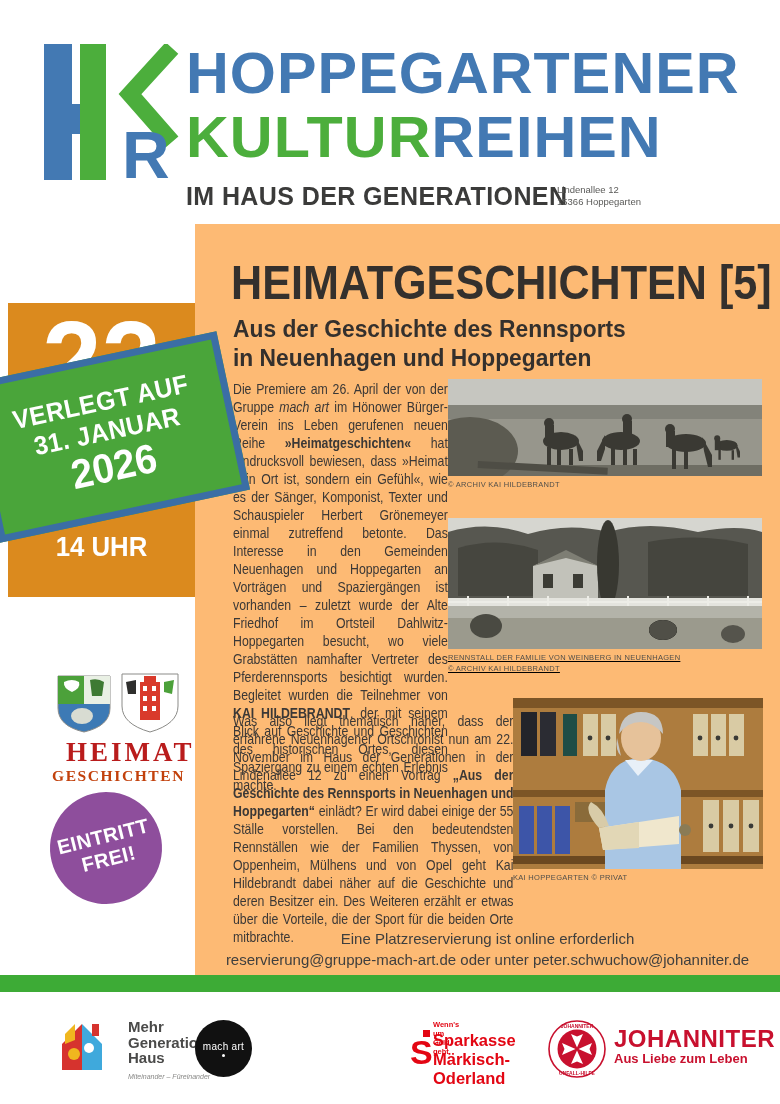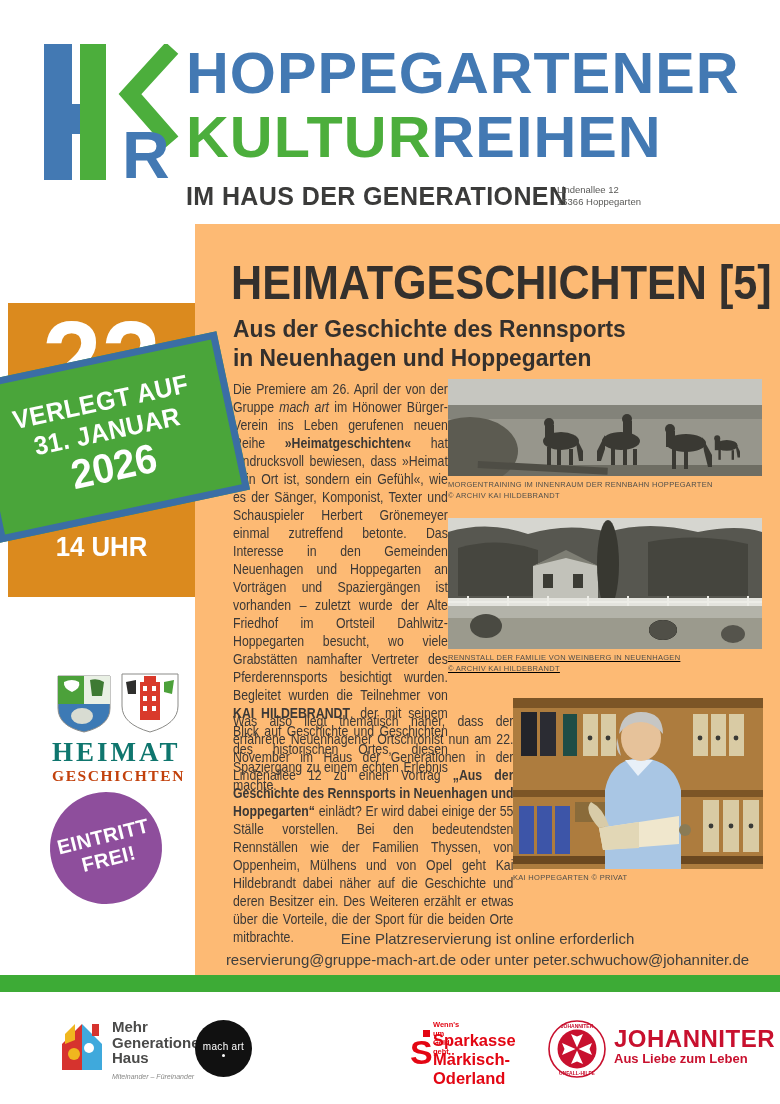--- a/index.html
+++ b/index.html
@@ -20,21 +20,21 @@
           font-size:112px;line-height:100px;transform:scaleX(.95);}
   .time{position:absolute;left:0;top:228px;width:100%;text-align:center;color:#fff;
         font-weight:bold;font-size:28px;transform:scaleX(.92);}
   .banner{left:-20px;top:356px;width:242px;height:148px;background:#4AA53A;
           border:7px solid #3B6EA5;transform:rotate(-12deg);z-index:3;
           display:flex;flex-direction:column;justify-content:center;align-items:center;color:#fff;}
   .banner .l12{font-weight:bold;font-size:26px;line-height:30px;transform:scaleX(.95);letter-spacing:.5px;}
   .banner .l3{font-weight:bold;font-size:41px;line-height:42px;transform:scaleX(.95);}
   .heimat-badge{left:52px;top:672px;width:170px;text-align:left;z-index:2;}
   .heimat-word{font-family:"Liberation Serif",serif;font-weight:bold;font-size:27px;
-               color:#0f766e;letter-spacing:3px;line-height:28px;}
+               color:#b91c1c;letter-spacing:3px;line-height:28px;margin-left:14px;}
   .gesch-word{font-family:"Liberation Serif",serif;font-weight:bold;font-size:15.5px;
               color:#c2410c;letter-spacing:1.6px;line-height:20px;}
   .purple-badge{left:50px;top:792px;width:112px;height:112px;border-radius:50%;background:#8E4E9C;
                 transform:rotate(-14deg);display:flex;flex-direction:column;justify-content:center;
                 align-items:center;color:#fff;font-weight:bold;z-index:2;}
   .purple-badge div{font-size:20px;line-height:23px;letter-spacing:.5px;}
 
   
   .panel{left:195px;top:224px;width:585px;height:751px;background:#fdba74;z-index:1;}
   .main-title{left:36px;top:30px;font-weight:bold;font-size:49px;color:#34302D;
@@ -44,21 +44,21 @@
   .bodytext{font-size:15px;line-height:18px;color:#3B3836;text-align:justify;
             transform:scaleX(.82);transform-origin:0 0;}
   .b{font-weight:bold;} .i{font-style:italic;}
   .figcap{font-size:7.5px;letter-spacing:.3px;color:#514F4A;line-height:11px;margin-top:3px;}
   .photo-frame{display:block;}
   .reserve{left:0;top:704px;width:100%;text-align:center;font-size:15px;line-height:21px;color:#3F3F3E;}
 
   
   .greenbar{left:0;top:975px;width:780px;height:17px;background:#3DAB36;}
   .footer{left:0;top:992px;width:780px;height:112px;background:#ffffff;}
-  .mgh-text{left:112px;top:1019px;font-weight:bold;font-size:15px;line-height:15.5px;color:#4A4A49;}
+  .mgh-text{left:128px;top:1019px;font-weight:bold;font-size:15px;line-height:15.5px;color:#4A4A49;}
   .mgh-tag{font-weight:normal;font-style:italic;font-size:7px;color:#8A8A88;margin-top:3px;}
   .machart-circle{left:195px;top:1020px;width:57px;height:57px;border-radius:50%;background:#111111;
                   display:flex;flex-direction:column;justify-content:center;align-items:center;color:#fff;}
   .machart-circle span{font-size:10px;letter-spacing:.3px;}
   .machart-circle .dot{width:3px;height:3px;border-radius:50%;background:#fff;margin-top:2px;}
   .machart-text{left:262px;top:1029px;font-size:17px;line-height:22px;color:#3F3E3D;}
   .spk{left:410px;top:1020px;}
   .spk-claim{position:absolute;left:23px;top:0;font-size:7.5px;font-weight:bold;color:#E30613;}
   .spk-name{position:absolute;left:23px;top:11px;font-weight:bold;font-size:16.5px;line-height:19px;color:#E30613;}
   .joh-text{left:614px;top:1026px;color:#C8102E;}
@@ -146,21 +146,20 @@
             <ellipse cx="18" cy="14" rx="18" ry="9"></ellipse>
               <path d="M32 8 L40 24 L40 34 L36 34 L34 22 Z"></path>
             <rect x="4" y="20" width="4" height="18"></rect>
               <rect x="26" y="22" width="4" height="16"></rect>
             <circle cx="2" cy="2" r="5"></circle>
               <rect x="-2" y="4" width="9" height="18"></rect>
           </g>
         </g>
       </svg>
       <figcaption class="figcap">
-        <div>MORGENTRAINING IM INNENRAUM DER RENNBAHN HOPPEGARTEN</div>
         <div>© ARCHIV KAI HILDEBRANDT</div>
       </figcaption>
     </figure>
 
     <figure class="abs" style="left:253px;top:294px;width:314px;margin:0;text-decoration:underline;">
       <svg class="photo-frame" width="314" height="131" viewBox="0 0 314 131">
         <rect width="314" height="131" fill="#D6D6D0"></rect>
         <path d="M0 14 Q40 2 80 16 Q120 4 160 14 Q200 2 250 14 Q290 6 314 14 L314 80 L0 80 Z" fill="#575750"></path>
         <path d="M10 30 Q50 18 90 32 L90 78 L10 78 Z" fill="#46463F"></path>
         <path d="M200 24 Q250 14 300 26 L300 78 L200 78 Z" fill="#45453E"></path>

